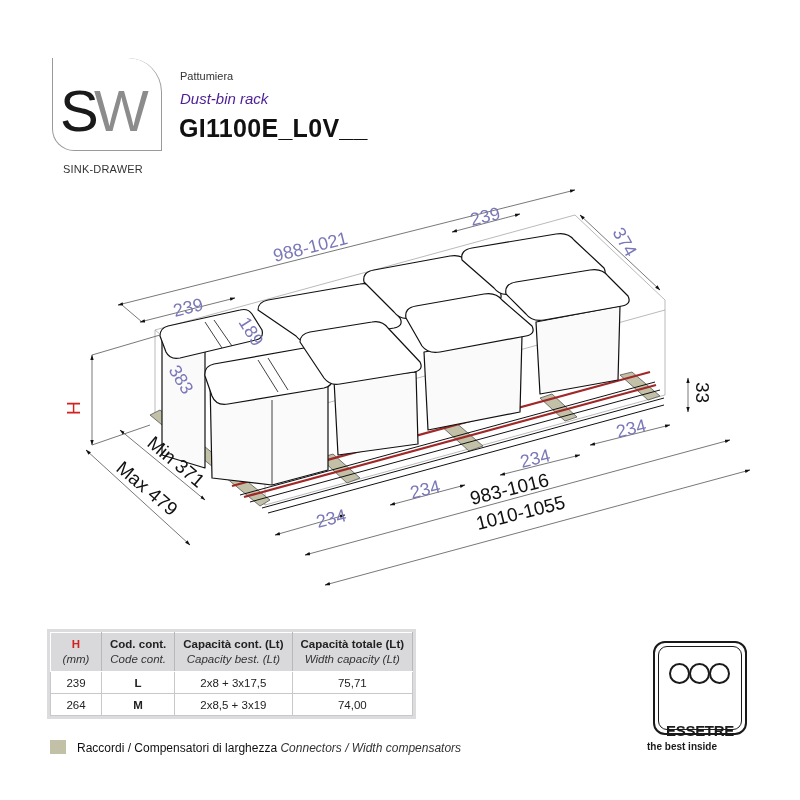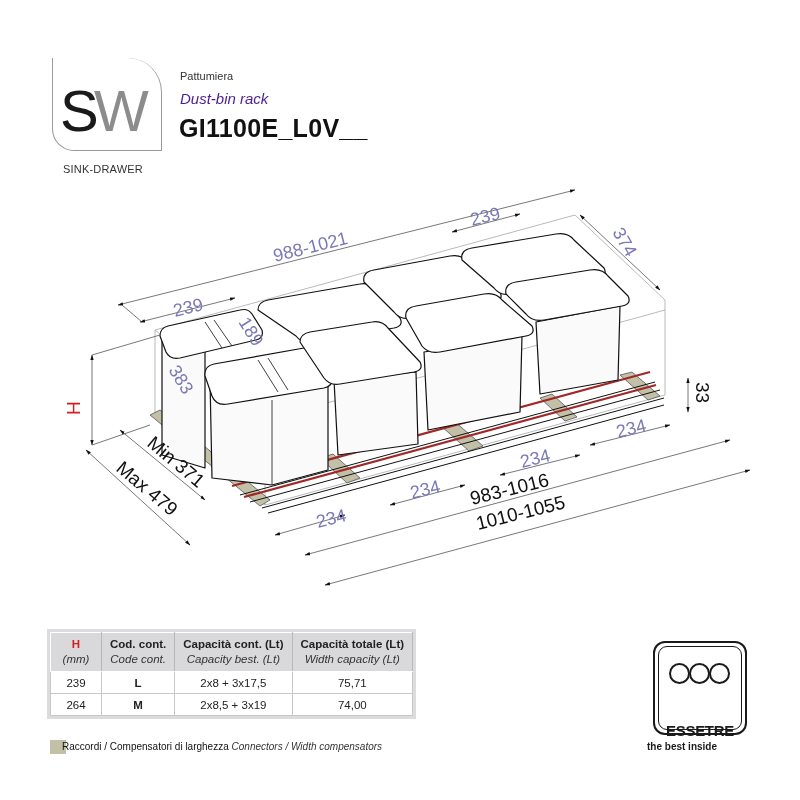--- a/index.html
+++ b/index.html
@@ -17,21 +17,21 @@
   .dimtxt-dark{font-family:"Liberation Sans",sans-serif;font-size:19px;fill:#111;}
   .dimtxt-red{font-family:"Liberation Sans",sans-serif;font-size:19px;fill:#d42020;}
   table.spec{position:absolute;left:50px;top:632px;border-collapse:collapse;font-size:11.5px;background:#fff;}
   table.spec th{background:#d9d9db;font-weight:bold;padding:4px 8px;border:1.5px solid #ffffff;border-right:1px solid #b8b8b8;text-align:center;line-height:15px;color:#222;}
   table.spec th .it{font-weight:normal;font-style:italic;display:block;color:#333;}
   table.spec th.h{color:#d42020;width:34px;}
   table.spec td{border:1px solid #c8c8c8;text-align:center;padding:3px 8px;height:15px;color:#222;}
   table.spec{outline:3px solid #dcdcde;}
   .legend{position:absolute;left:50px;top:740px;}
   .legend-swatch{position:absolute;left:0;top:0;width:16px;height:14px;background:#c2c0a6;}
-  .legend-text{position:absolute;left:12px;top:1px;white-space:nowrap;font-size:10px;color:#111;}
+  .legend-text{position:absolute;left:27px;top:1px;white-space:nowrap;font-size:12px;color:#111;}
   .legend-text .it{font-style:italic;color:#333;}
   .ess{position:absolute;left:653px;top:641px;width:94px;height:94px;border:2.5px solid #1a1a1a;border-radius:12px;box-sizing:border-box;}
   .ess-inner{position:absolute;left:3px;top:3px;right:3px;bottom:3px;border:1.5px solid #1a1a1a;border-radius:9px;}
   .ess-circ{position:absolute;top:20px;width:21px;height:21px;border:2px solid #1a1a1a;border-radius:50%;box-sizing:border-box;}
   .ess-name{position:absolute;left:0;right:0;top:48px;text-align:center;font-weight:bold;font-size:15px;letter-spacing:-0.3px;color:#1a1a1a;margin-top:31px;}
   .ess-tag{position:absolute;left:647px;top:741px;width:106px;text-align:left;font-size:10px;font-weight:bold;color:#1a1a1a;}
 </style>
 </head>
 <body>
 

